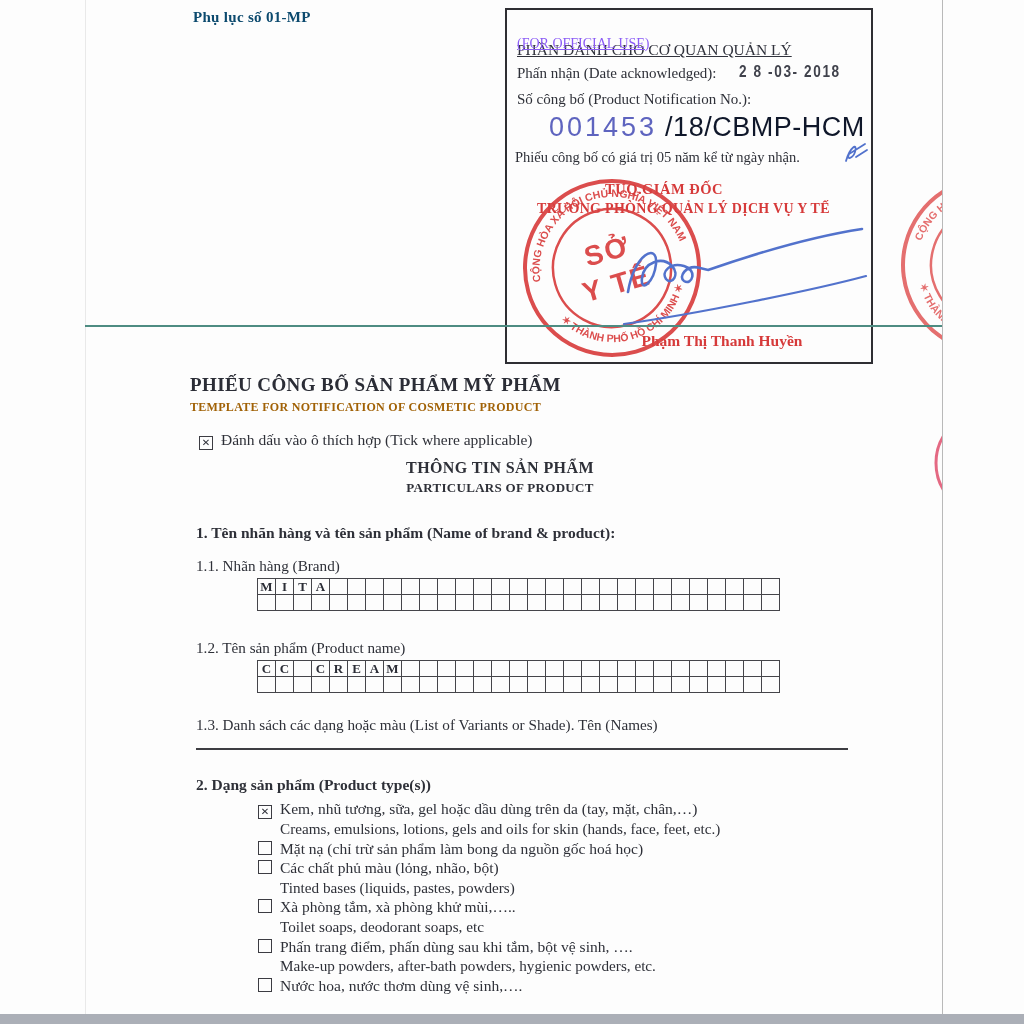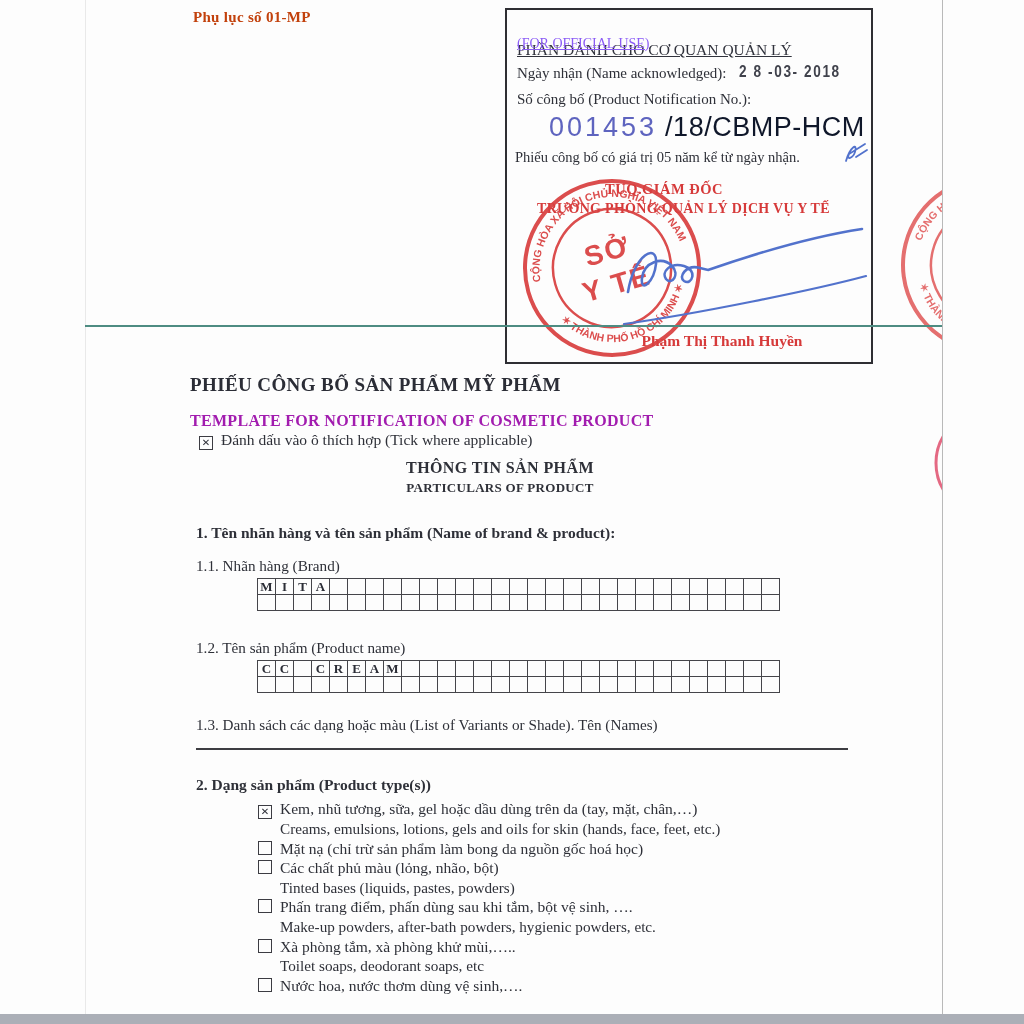--- a/index.html
+++ b/index.html
@@ -3,21 +3,21 @@
 <meta charset="utf-8">
 <style>
   html,body{margin:0;padding:0;}
   body{width:1024px;height:1024px;background:#ffffff;font-family:"Liberation Serif",serif;color:#2e3038;overflow:hidden;}
   #root{position:relative;width:1024px;height:1024px;background:#fdfdfd;overflow:hidden;}
   #page-area{position:absolute;left:0;top:0;width:942px;height:1014px;overflow:hidden;border-right:1px solid #b9b9b9;background:#fdfdfd;}
   .left-edge{position:absolute;left:85px;top:0;width:1px;height:1014px;background:rgba(0,0,0,0.08);}
   .bottom-bar{position:absolute;left:0;top:1014px;width:1024px;height:10px;background:#abafb7;}
 
   .abs{position:absolute;}
-  .appendix{left:193px;top:9px;font-size:15px;font-weight:bold;letter-spacing:.3px;color:#c2410c;}
+  .appendix{left:193px;top:9px;font-size:15px;font-weight:bold;letter-spacing:.3px;color:#0c4a6e;}
 
   
   .obox{left:505px;top:8px;width:364px;height:352px;border:2px solid #2e2e33;}
   .obox .t1{position:absolute;left:10px;top:5px;font-size:15.5px;text-decoration:underline;color:#30323c;margin-top:26px;}
   .obox .t2{position:absolute;left:10px;top:26px;font-size:14px;text-decoration:underline;color:#8b5cf6;}
   .obox .datelabel{position:absolute;left:10px;top:55px;font-size:15px;}
   .obox .datestamp{position:absolute;left:232px;top:52px;font-family:"Liberation Sans",sans-serif;font-size:17px;font-weight:bold;letter-spacing:2px;color:#40424c;transform:scaleX(.8);transform-origin:left;white-space:nowrap;}
   .obox .notiflabel{position:absolute;left:10px;top:81px;font-size:15px;}
   .obox .number{position:absolute;left:42px;top:102px;font-family:"Liberation Sans",sans-serif;font-size:27px;white-space:nowrap;}
   .obox .number .blue{color:#5e64bf;letter-spacing:3px;}
@@ -30,21 +30,21 @@
 
   .teal-line{left:85px;top:325px;width:858px;height:2px;background:#4e8c82;z-index:5;}
 
   .stamp1{left:512px;top:168px;z-index:3;transform:rotate(-16deg);opacity:.93;}
   .stamp2{left:885px;top:160px;z-index:3;transform:rotate(14deg);opacity:.9;}
   .stamp3{left:928px;top:408px;z-index:3;opacity:.85;}
   .sig{left:612px;top:212px;z-index:4;}
 
   .title-blk{left:190px;top:374px;width:620px;text-align:left;}
   .title-vi{font-size:19px;font-weight:bold;letter-spacing:.4px;color:#2b2d36;}
-  .title-en{font-size:16px;font-weight:bold;letter-spacing:.3px;margin-top:16px;color:#a21caf;}
+  .title-en{font-size:12px;font-weight:bold;letter-spacing:.3px;margin-top:4px;color:#a16207;}
 
   .ticknote{left:199px;top:431px;font-size:15.5px;}
   .info-blk{left:190px;top:459px;width:620px;text-align:center;}
   .info-vi{font-size:16px;font-weight:bold;letter-spacing:.4px;}
   .info-en{font-size:13px;font-weight:bold;letter-spacing:.3px;margin-top:3px;}
 
   .q1h{left:196px;top:524px;font-size:15.5px;font-weight:bold;}
   .lab11{left:196px;top:557px;font-size:15.2px;}
   .lab12{left:196px;top:639px;font-size:15.2px;}
   .lab13{left:196px;top:716px;font-size:15.2px;}
@@ -68,21 +68,21 @@
 
 <div id="root">
   <div id="page-area">
     <div class="left-edge"></div>
 
     <div class="abs appendix">Phụ lục số 01-MP</div>
 
     <div class="abs obox">
       <div class="t1">PHẦN DÀNH CHO CƠ QUAN QUẢN LÝ</div>
       <div class="t2">(FOR OFFICIAL USE)</div>
-      <div class="datelabel">Ngày nhận (Name acknowledged):</div>
+      <div class="datelabel">Phấn nhận (Date acknowledged):</div>
       <div class="datestamp">2 8 -03- 2018</div>
       <div class="notiflabel">Số công bố (Product Notification No.):</div>
       <div class="number"><span class="blue">001453</span><span class="suffix"> /18/CBMP-HCM</span></div>
       <div class="validity">Phiếu công bố có giá trị 05 năm kể từ ngày nhận.</div>
       <svg class="initial" width="28" height="26" viewBox="0 0 28 26">
         <path d="M5 21 C9 7 17 2 14 12 C12 18 5 21 8 14 L24 4 M15 17 L26 10" fill="none" stroke="#5272cc" stroke-width="1.8" stroke-linecap="round"></path>
       </svg>
       <div class="redline1">TUQ.GIÁM ĐỐC</div>
       <div class="redline2">TRƯỞNG PHÒNG QUẢN LÝ DỊCH VỤ Y TẾ</div>
       <div class="signername">Phạm Thị Thanh Huyền</div>
@@ -281,27 +281,27 @@
           <div class="en">Creams, emulsions, lotions, gels and oils for skin (hands, face, feet, etc.)</div>
         </div>
         <div class="opt">
           <div class="vi"><span class="cb"></span><span>Mặt nạ (chỉ trừ sản phẩm làm bong da nguồn gốc hoá học)</span></div>
         </div>
         <div class="opt">
           <div class="vi"><span class="cb"></span><span>Các chất phủ màu (lỏng, nhão, bột)</span></div>
           <div class="en">Tinted bases (liquids, pastes, powders)</div>
         </div>
         <div class="opt">
+          <div class="vi"><span class="cb"></span><span>Xà phòng tắm, xà phòng khử mùi,…..</span></div>
+          <div class="en">Toilet soaps, deodorant soaps, etc</div>
+        </div>
+        <div class="opt">
           <div class="vi"><span class="cb"></span><span>Phấn trang điểm, phấn dùng sau khi tắm, bột vệ sinh, ….</span></div>
           <div class="en">Make-up powders, after-bath powders, hygienic powders, etc.</div>
         </div>
         <div class="opt">
-          <div class="vi"><span class="cb"></span><span>Xà phòng tắm, xà phòng khử mùi,…..</span></div>
-          <div class="en">Toilet soaps, deodorant soaps, etc</div>
-        </div>
-        <div class="opt">
           <div class="vi"><span class="cb"></span><span>Nước hoa, nước thơm dùng vệ sinh,….</span></div>
         </div>
       </div>
   </div>
 
   <div class="bottom-bar"></div>
 </div>
 
 </body></html>

